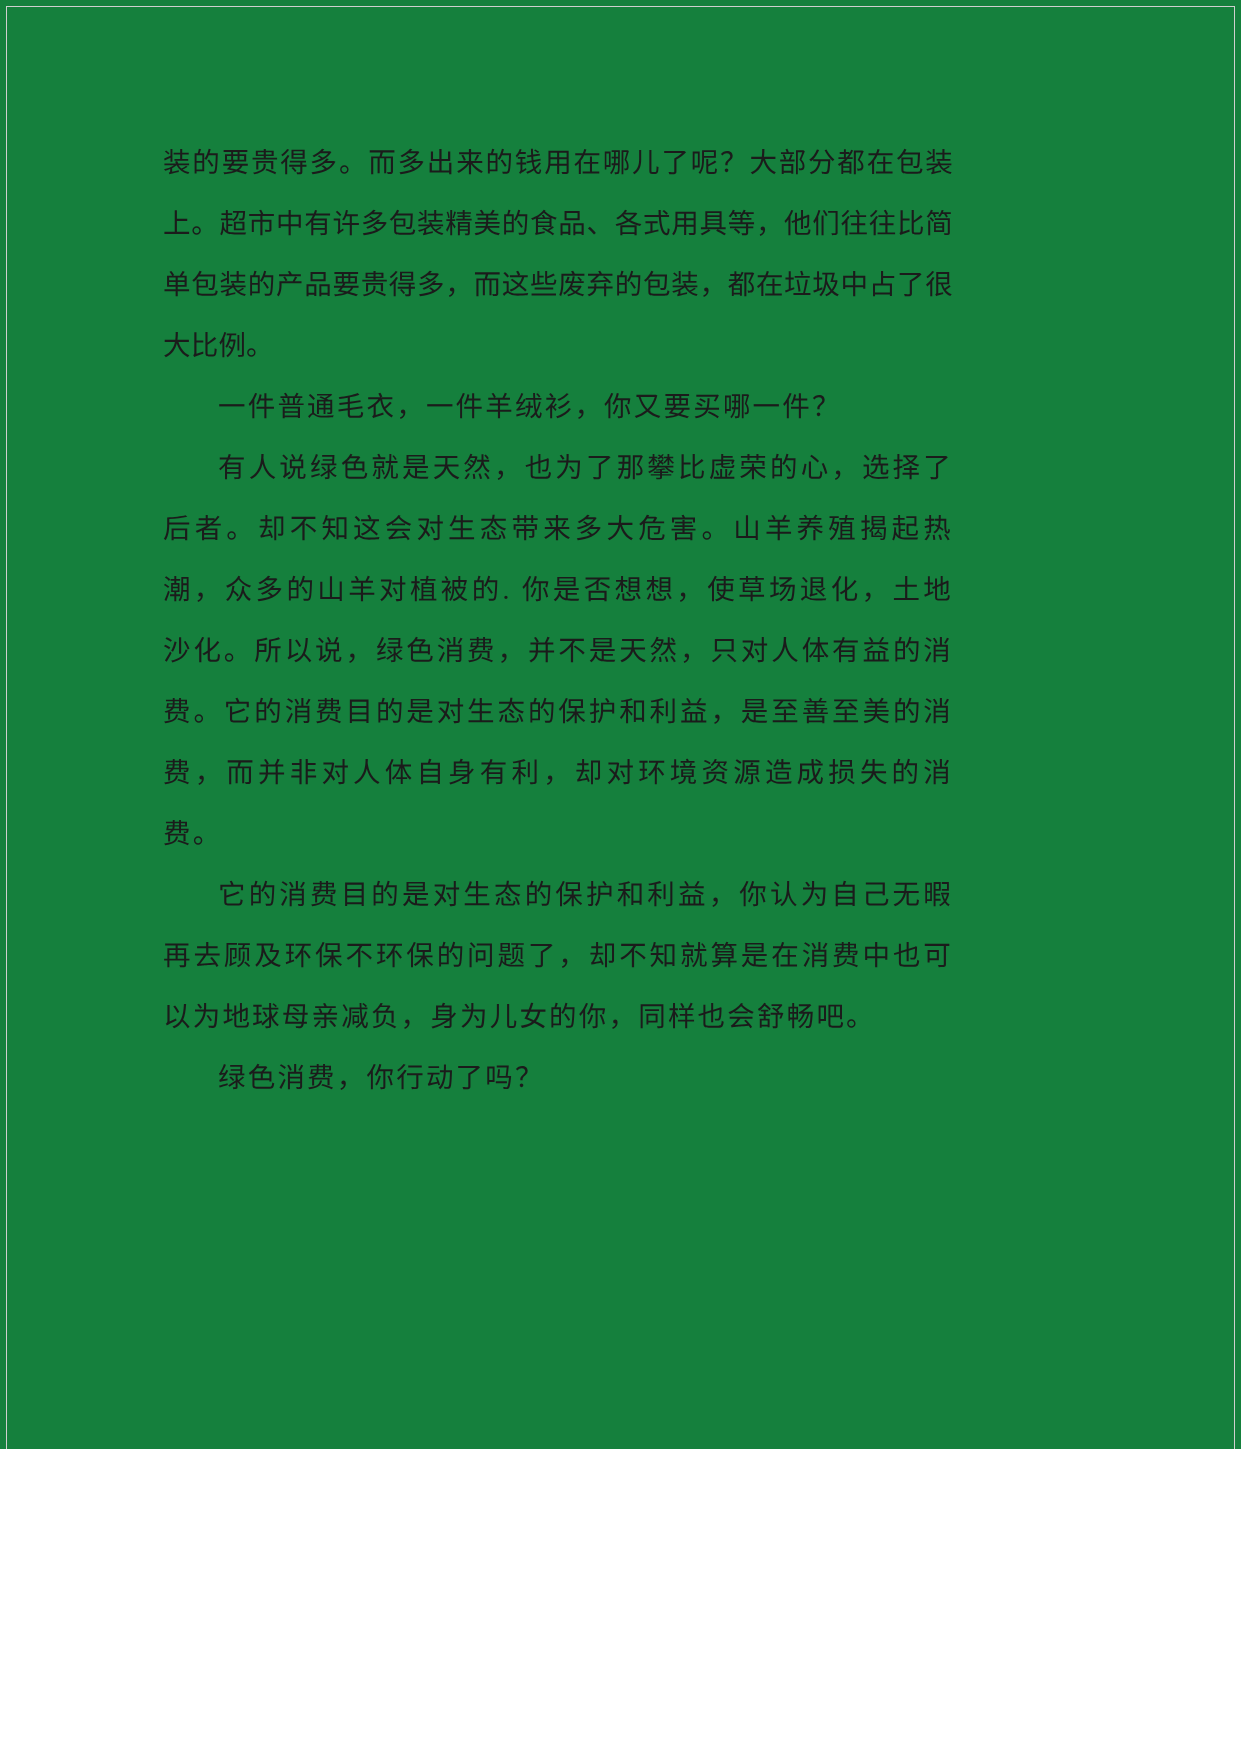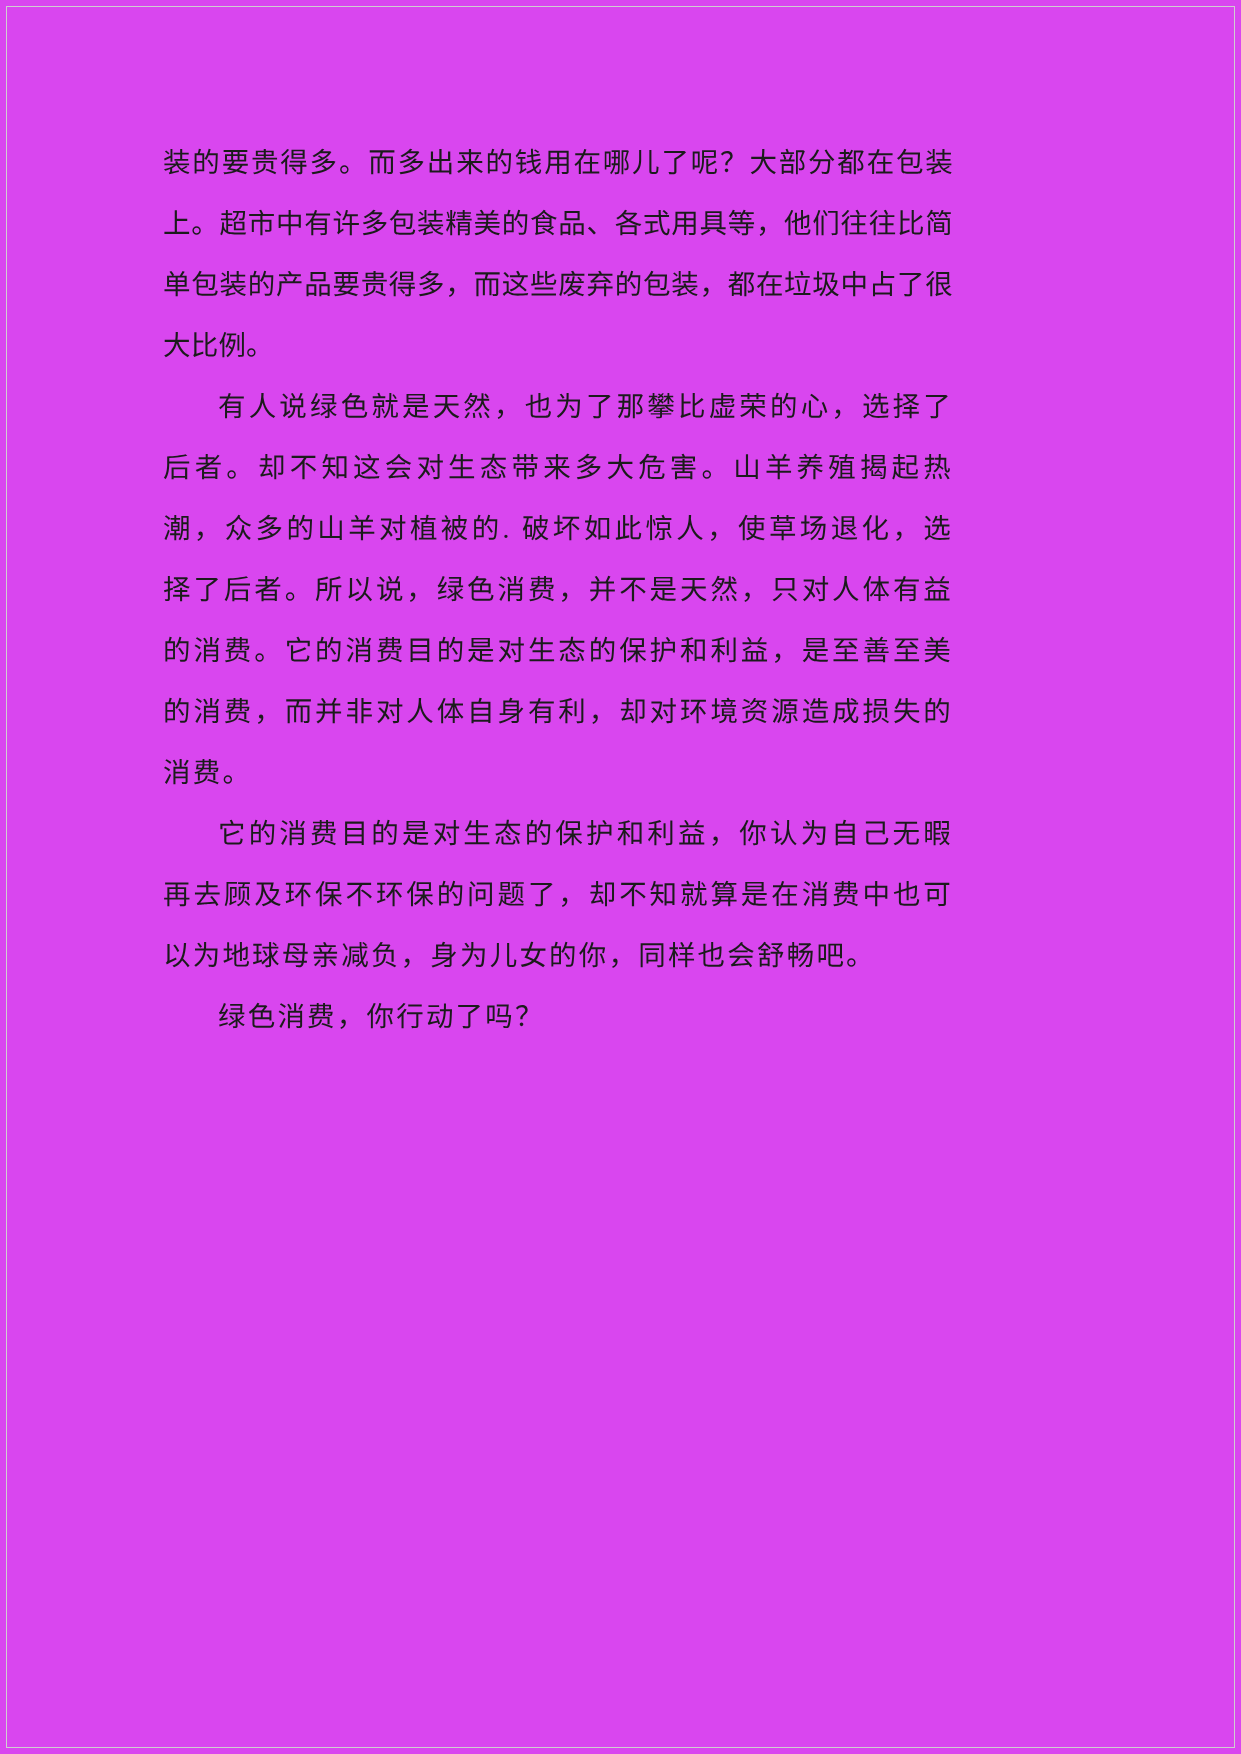--- a/index.html
+++ b/index.html
@@ -7,23 +7,23 @@
     margin: 0;
     padding: 0;
     background: #ffffff;
   }
   body {
     font-family: "Liberation Serif", "DejaVu Serif", serif;
   }
   .page {
     position: relative;
     width: 1241px;
-    height: 1754px;
+    height: 1449px;
     margin: 0 auto;
-    background: #d946ef;
+    background: #15803d;
     box-sizing: border-box;
     overflow: hidden;
   }
   .page-border {
     position: absolute;
     left: 6px;
     top: 6px;
     width: 1229px;
     height: 1742px;
     border: 1px solid #cfcfcf;
@@ -57,17 +57,18 @@
   }
 </style>
 </head>
 <body>
 
 <div class="page">
   <div class="page-border"></div>
 
   <div class="content">
     <p class="tight">装的要贵得多。而多出来的钱用在哪儿了呢？大部分都在包装上。超市中有许多包装精美的食品、各式用具等，他们往往比简单包装的产品要贵得多，而这些废弃的包装，都在垃圾中占了很大比例。</p>
-    <p class="indent spaced">有人说绿色就是天然，也为了那攀比虚荣的心，选择了后者。却不知这会对生态带来多大危害。山羊养殖揭起热潮，众多的山羊对植被的. 破坏如此惊人，使草场退化，选择了后者。所以说，绿色消费，并不是天然，只对人体有益的消费。它的消费目的是对生态的保护和利益，是至善至美的消费，而并非对人体自身有利，却对环境资源造成损失的消费。</p>
+    <p class="indent spaced">一件普通毛衣，一件羊绒衫，你又要买哪一件？</p>
+    <p class="indent spaced">有人说绿色就是天然，也为了那攀比虚荣的心，选择了后者。却不知这会对生态带来多大危害。山羊养殖揭起热潮，众多的山羊对植被的. 你是否想想，使草场退化，土地沙化。所以说，绿色消费，并不是天然，只对人体有益的消费。它的消费目的是对生态的保护和利益，是至善至美的消费，而并非对人体自身有利，却对环境资源造成损失的消费。</p>
     <p class="indent spaced">它的消费目的是对生态的保护和利益，你认为自己无暇再去顾及环保不环保的问题了，却不知就算是在消费中也可以为地球母亲减负，身为儿女的你，同样也会舒畅吧。</p>
     <p class="indent spaced">绿色消费，你行动了吗？</p>
   </div>
 </div>
 
 </body></html>

